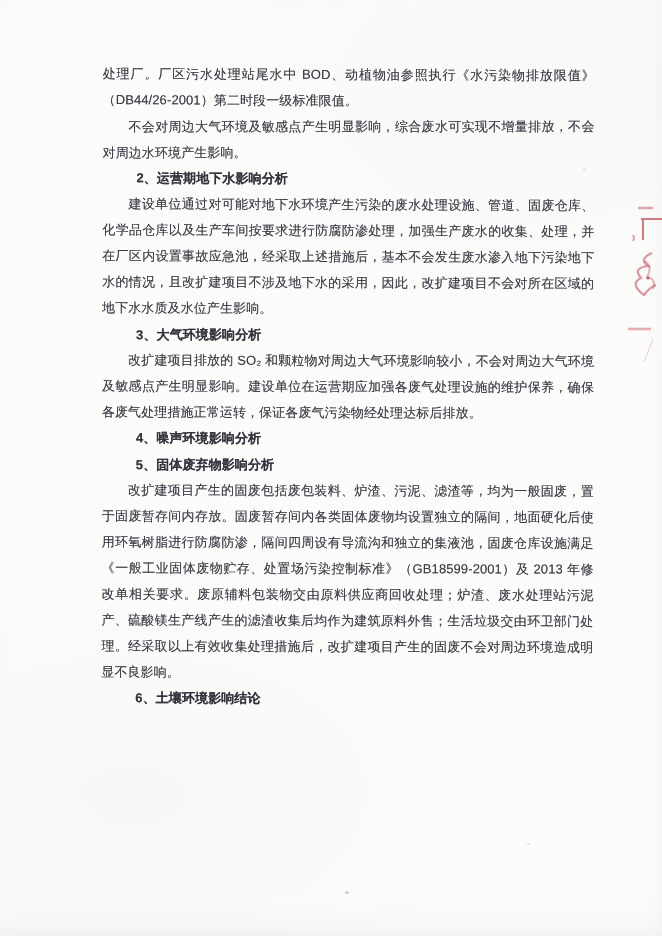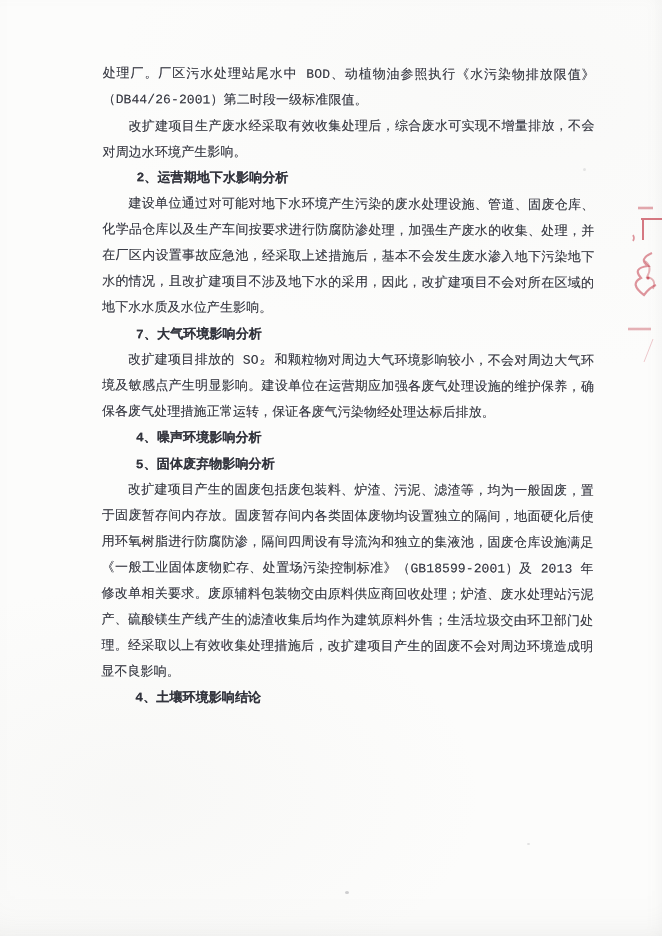--- a/index.html
+++ b/index.html
@@ -10,21 +10,21 @@
   .page {
     position: relative;
     width: 662px;
     height: 936px;
     margin: 0;
     background:
       radial-gradient(ellipse 500px 300px at 20% 85%, rgba(210,210,205,0.10), transparent 70%),
       radial-gradient(ellipse 600px 400px at 80% 10%, rgba(230,230,228,0.12), transparent 70%),
       #fcfcfb;
     overflow: hidden;
-    font-family: Liberation Mono, monospace;
+    font-family: Liberation Sans, sans-serif;
     box-shadow: inset 0 -30px 50px -45px rgba(140,140,135,0.25),
                 inset -8px 0 24px -20px rgba(160,160,155,0.25);
   }
   .content {
     position: absolute;
     left: 102px;
     top: 62px;
     width: 492px;
     transform: rotate(0.12deg);
     color: #3b3d46;
@@ -68,29 +68,29 @@
   .smudge.s2 { left: 527px; top: 843px; width: 3px; height: 2px; opacity: .6; }
   .smudge.s3 { left: 583px; top: 168px; width: 3px; height: 3px; opacity: .5; }
 </style>
 </head>
 <body>
 
 <div class="page">
 
   <div class="content">
     <p class="para">处理厂。厂区污水处理站尾水中 BOD、动植物油参照执行《水污染物排放限值》（DB44/26-2001）第二时段一级标准限值。</p>
-    <p class="para indent">改扩建项目生产废水经采取有效收集处理后，综合废水可实现不增量排放，不会对周边水环境产生影响。</p>
+    <p class="para indent">不会对周边大气环境及敏感点产生明显影响，综合废水可实现不增量排放，不会对周边水环境产生影响。</p>
     <p class="heading">2、运营期地下水影响分析</p>
     <p class="para indent">建设单位通过对可能对地下水环境产生污染的废水处理设施、管道、固废仓库、化学品仓库以及生产车间按要求进行防腐防渗处理，加强生产废水的收集、处理，并在厂区内设置事故应急池，经采取上述措施后，基本不会发生废水渗入地下污染地下水的情况，且改扩建项目不涉及地下水的采用，因此，改扩建项目不会对所在区域的地下水水质及水位产生影响。</p>
-    <p class="heading">7、大气环境影响分析</p>
+    <p class="heading">3、大气环境影响分析</p>
     <p class="para indent">改扩建项目排放的 SO₂ 和颗粒物对周边大气环境影响较小，不会对周边大气环境及敏感点产生明显影响。建设单位在运营期应加强各废气处理设施的维护保养，确保各废气处理措施正常运转，保证各废气污染物经处理达标后排放。</p>
     <p class="heading">4、噪声环境影响分析</p>
     <p class="heading">5、固体废弃物影响分析</p>
     <p class="para indent">改扩建项目产生的固废包括废包装料、炉渣、污泥、滤渣等，均为一般固废，置于固废暂存间内存放。固废暂存间内各类固体废物均设置独立的隔间，地面硬化后使用环氧树脂进行防腐防渗，隔间四周设有导流沟和独立的集液池，固废仓库设施满足《一般工业固体废物贮存、处置场污染控制标准》（GB18599-2001）及 2013 年修改单相关要求。废原辅料包装物交由原料供应商回收处理；炉渣、废水处理站污泥产、硫酸镁生产线产生的滤渣收集后均作为建筑原料外售；生活垃圾交由环卫部门处理。经采取以上有效收集处理措施后，改扩建项目产生的固废不会对周边环境造成明显不良影响。</p>
-    <p class="heading">4、土壤环境影响结论</p>
+    <p class="heading">6、土壤环境影响结论</p>
   </div>
 
   <svg class="edge-marks" viewBox="0 0 50 180" color="#c4404e">
 
     <path d="M 26 13 h 15" stroke="currentColor" stroke-width="2.6" opacity="0.45" fill="none"></path>
 
     <path d="M 29 24 h 21 M 31 24 v 21" stroke="currentColor" stroke-width="2" opacity="0.7" fill="none"></path>
     <path d="M 21 40 q 2 3 0 6" stroke="currentColor" stroke-width="1.6" opacity="0.55" fill="none"></path>
 
     <path d="M 40 58 q -14 6 -4 13 q -16 2 -7 12 q -12 6 3 17 q 6 -8 12 -10" stroke="currentColor" stroke-width="2.2" opacity="0.55" fill="none"></path>

